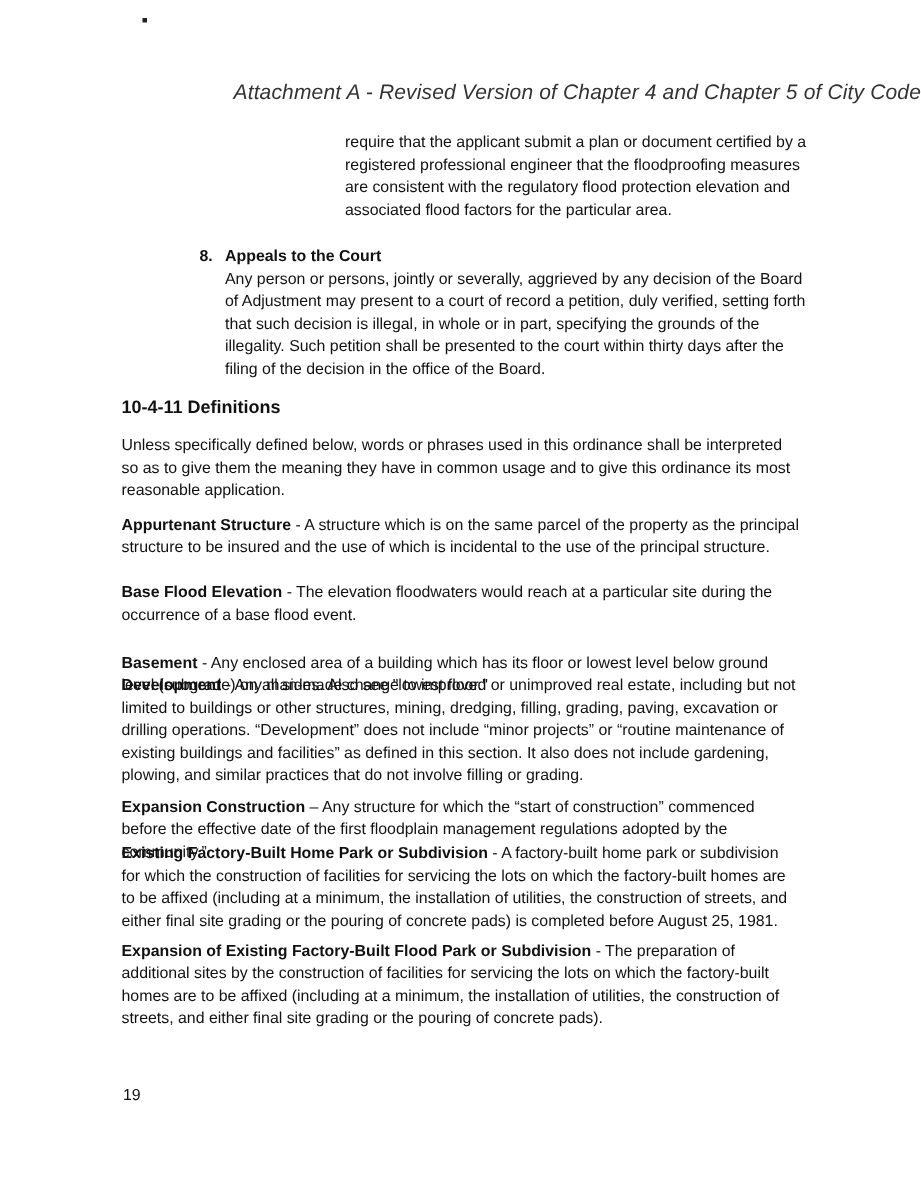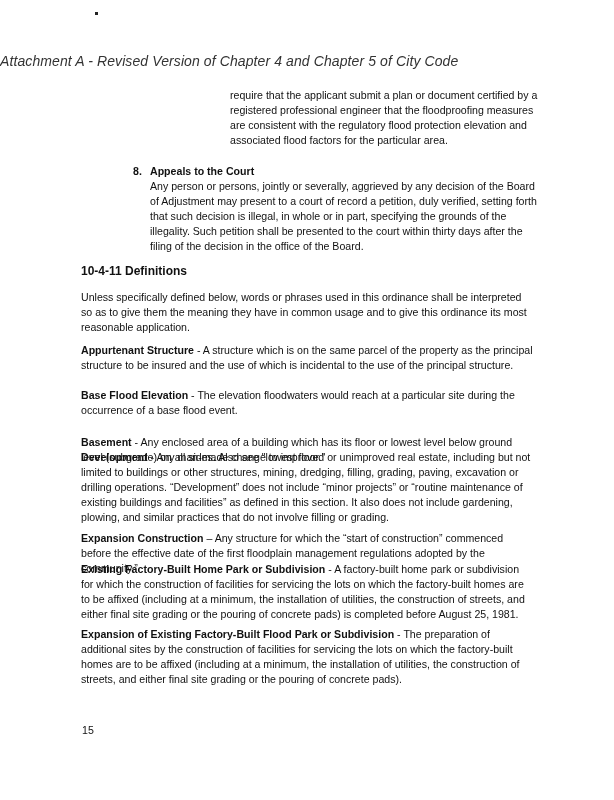--- a/index.html
+++ b/index.html
@@ -1,19 +1,19 @@
 <!DOCTYPE html>
 <html><head>
   <meta charset="utf-8">
   <style>
     html, body { margin: 0; padding: 0; background: #ffffff; }
     body { width: 614px; height: 800px; position: relative; overflow: hidden;
       font-family: "Liberation Sans", "DejaVu Sans", sans-serif; color: #111; }
     .marker { position: absolute; left: 95px; top: 12px; width: 3px; height: 3px; background: #222; }
-    .header { position: absolute; left: 0; right: 0; top: 53px; text-align: left;
+    .header { position: absolute; left: 0; right: 0; top: 53px; text-align: right;
       font-style: italic; font-size: 14px; color: #333; letter-spacing: 0.1px; }
     .p { position: absolute; font-size: 10.6px; line-height: 15px; }
     .indent-block { left: 230px; top: 88px; width: 320px; }
     .item8 { left: 76px; top: 164px; width: 460px; }
     .item8 .num { position: absolute; left: 57px; top: 0; font-weight: bold; }
     .item8 .title { position: absolute; left: 74px; top: 0; font-weight: bold; }
     .item8 .body { position: absolute; left: 74px; top: 15px; width: 390px; }
     .heading { position: absolute; left: 81px; top: 264px; font-size: 12px; font-weight: bold; }
     .def { left: 81px; width: 452px; }
     b { font-weight: bold; }
@@ -59,13 +59,13 @@
 </div>
 
 <div class="p def" style="top:562px;">
   <b>Existing Factory-Built Home Park or Subdivision</b><span> - </span><span>A factory-built home park or subdivision for which the construction of facilities for servicing the lots on which the factory-built homes are to be affixed (including at a minimum, the installation of utilities, the construction of streets, and either final site grading or the pouring of concrete pads) is completed before August 25, 1981.</span>
 </div>
 
 <div class="p def" style="top:627px;">
   <b>Expansion of Existing Factory-Built Flood Park or Subdivision</b><span> - </span><span>The preparation of additional sites by the construction of facilities for servicing the lots on which the factory-built homes are to be affixed (including at a minimum, the installation of utilities, the construction of streets, and either final site grading or the pouring of concrete pads).</span>
 </div>
 
-<div class="page-num">15</div>
+<div class="page-num">19</div>
 
 </body></html>

